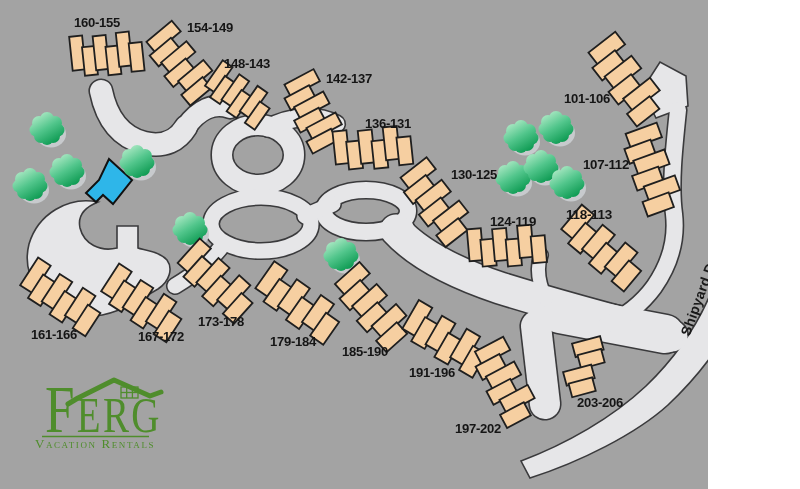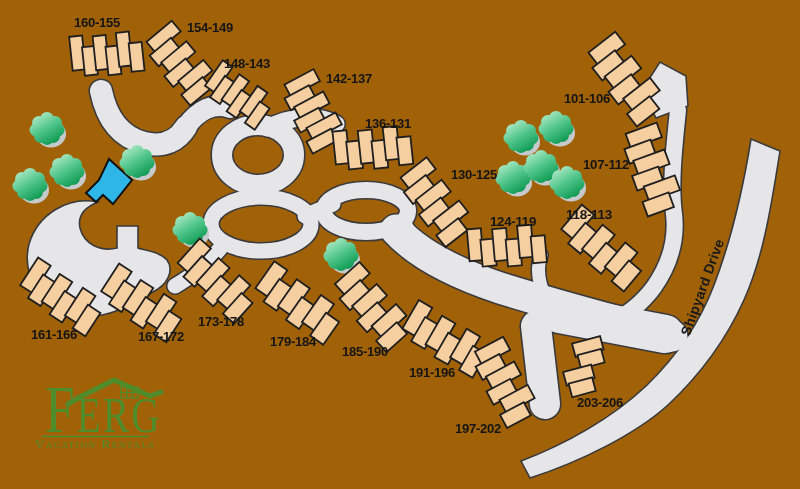--- a/index.html
+++ b/index.html
@@ -1,16 +1,16 @@
 <!DOCTYPE html>
 <html><head>
 <meta charset="utf-8">
 <style>
   html,body{margin:0;padding:0;background:#ffffff;}
-  .stage{position:relative;width:800px;height:489px;background:#a16207;overflow:hidden;
+  .stage{position:relative;width:708px;height:489px;background:#a3a3a3;overflow:hidden;
          font-family:"Liberation Sans",sans-serif;}
   svg{display:block;}
   .bl{font-family:"Liberation Sans",sans-serif;font-weight:bold;font-size:13.5px;
       fill:#151515;letter-spacing:-0.3px;}
   .street-label{font-family:"Liberation Sans",sans-serif;font-weight:bold;font-size:14px;
       fill:#1a1a1a;letter-spacing:0.2px;}
   .logo-ferg{font-family:"Liberation Serif",serif;letter-spacing:3px;}
   .logo-tagline{font-family:"Liberation Serif",serif;font-variant:small-caps;
       font-size:13px;letter-spacing:1.6px;}
 </style>

